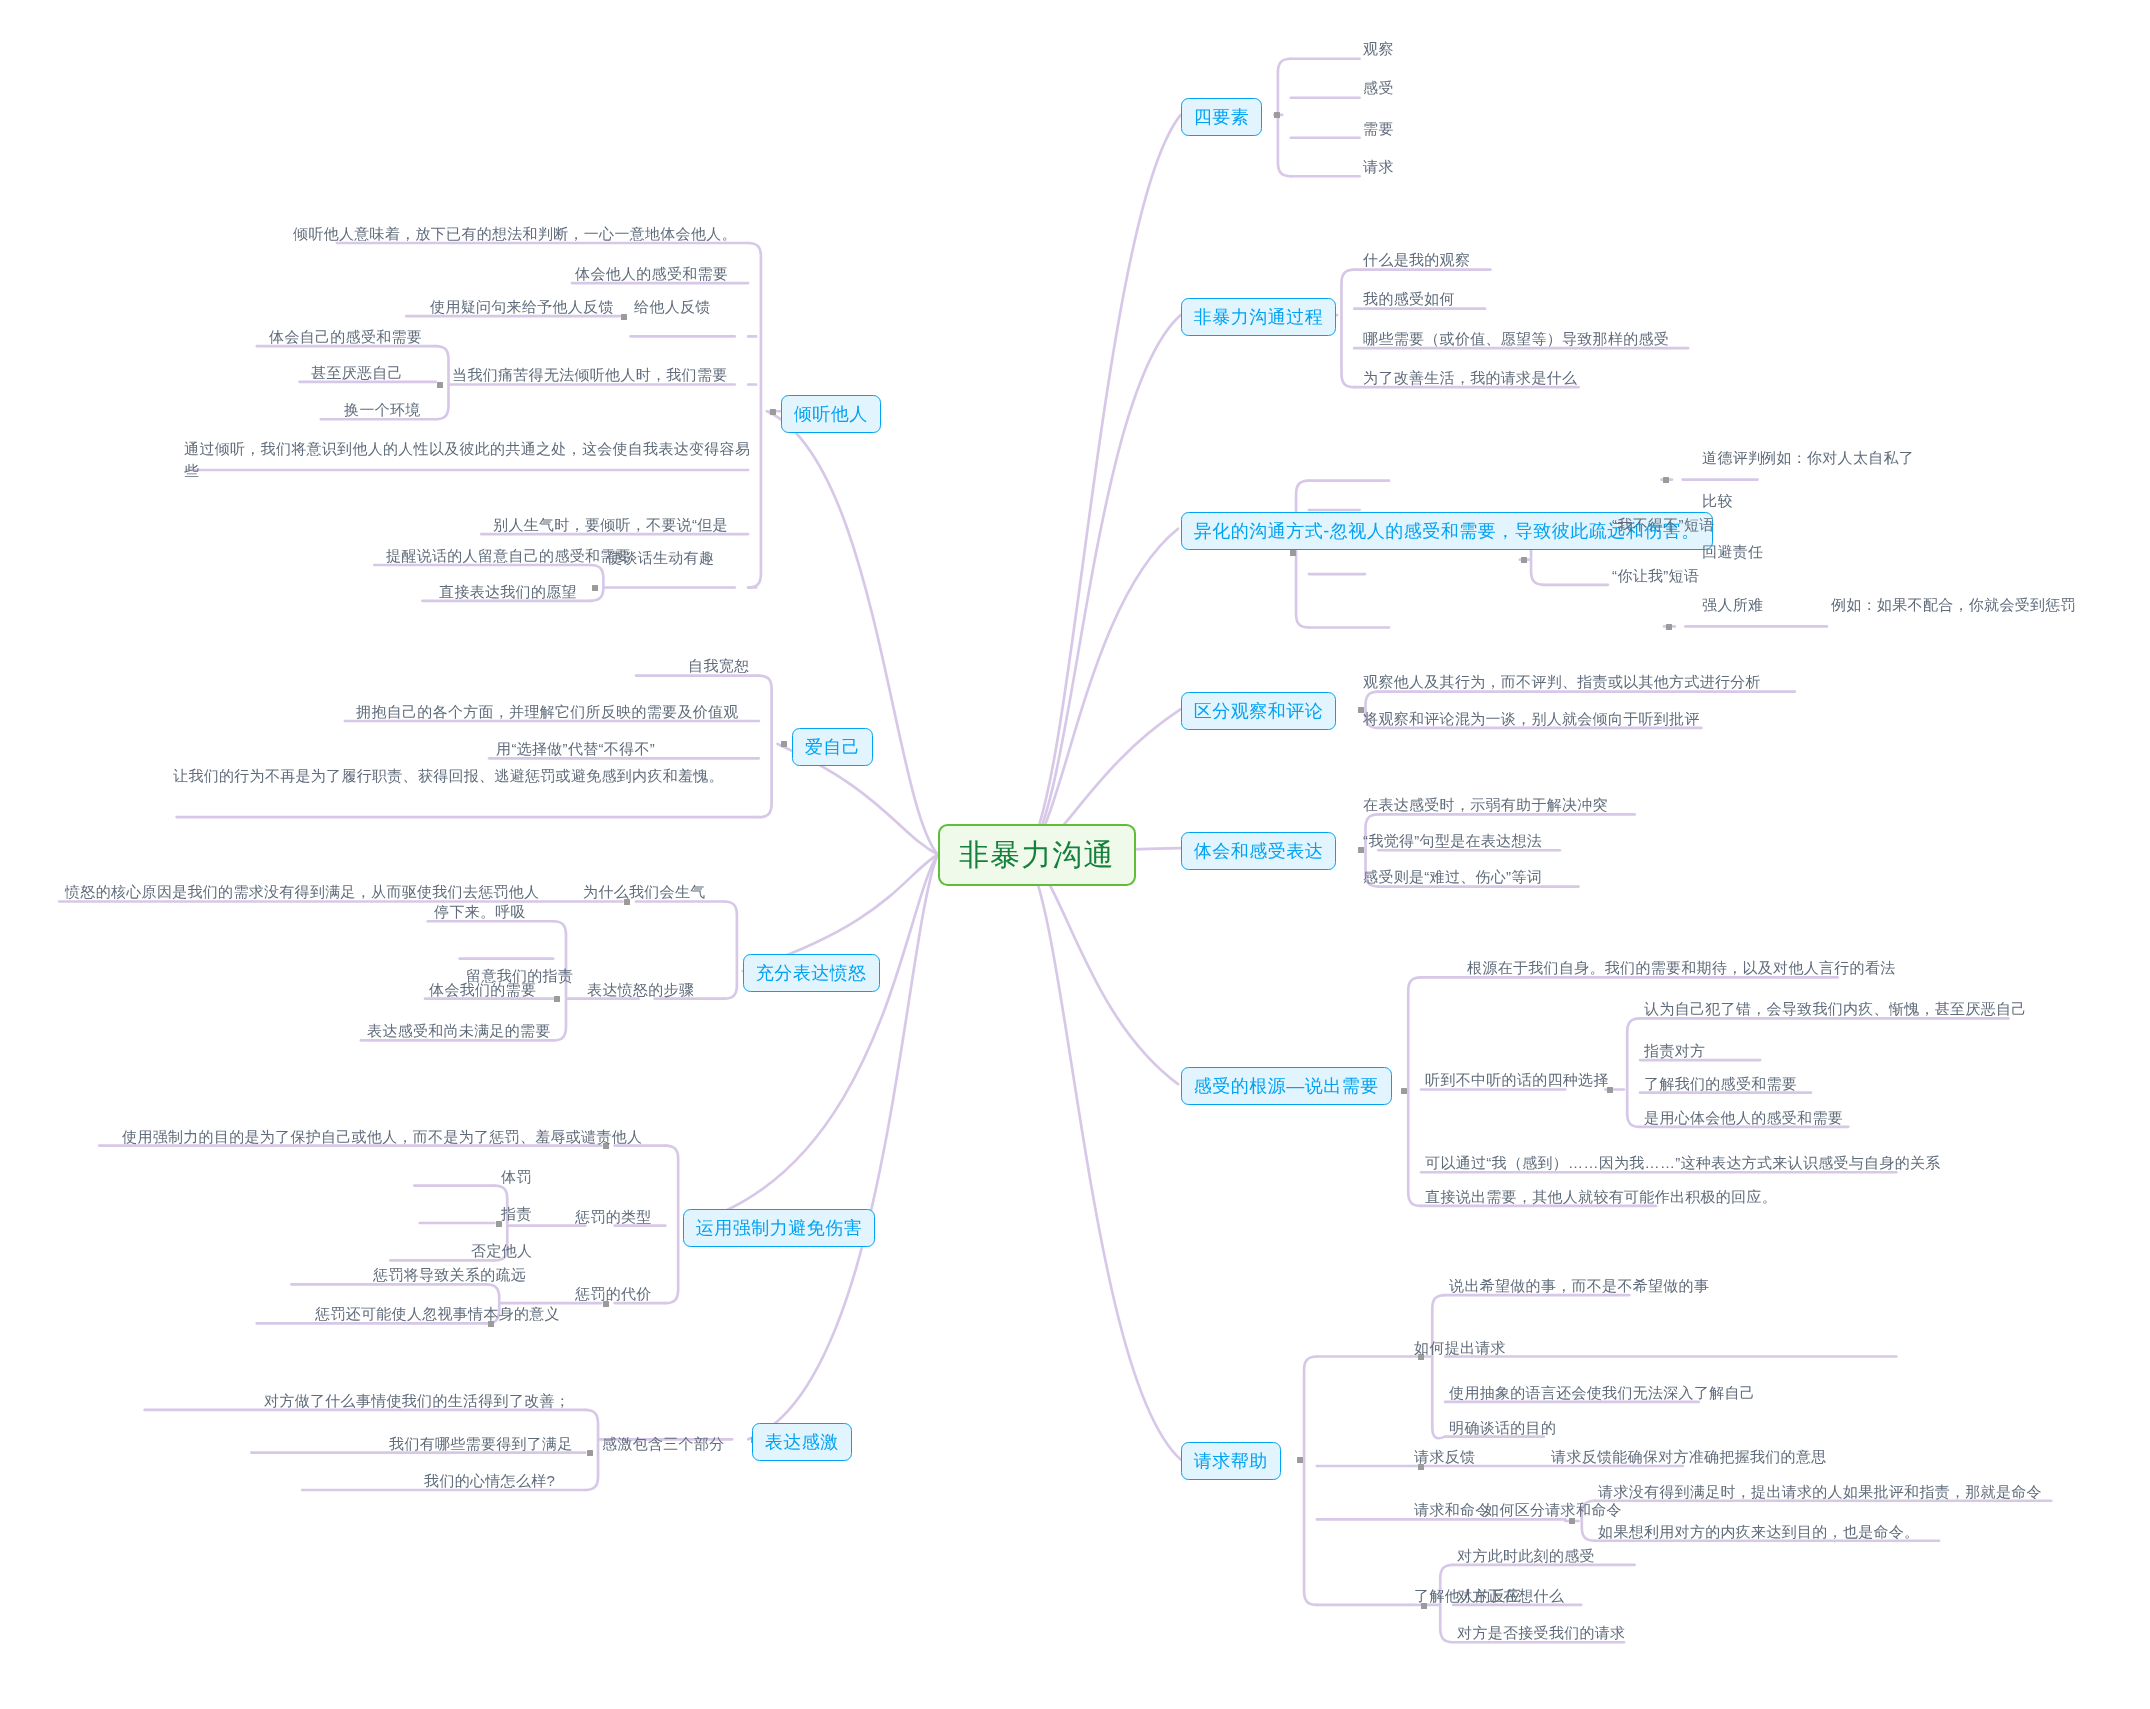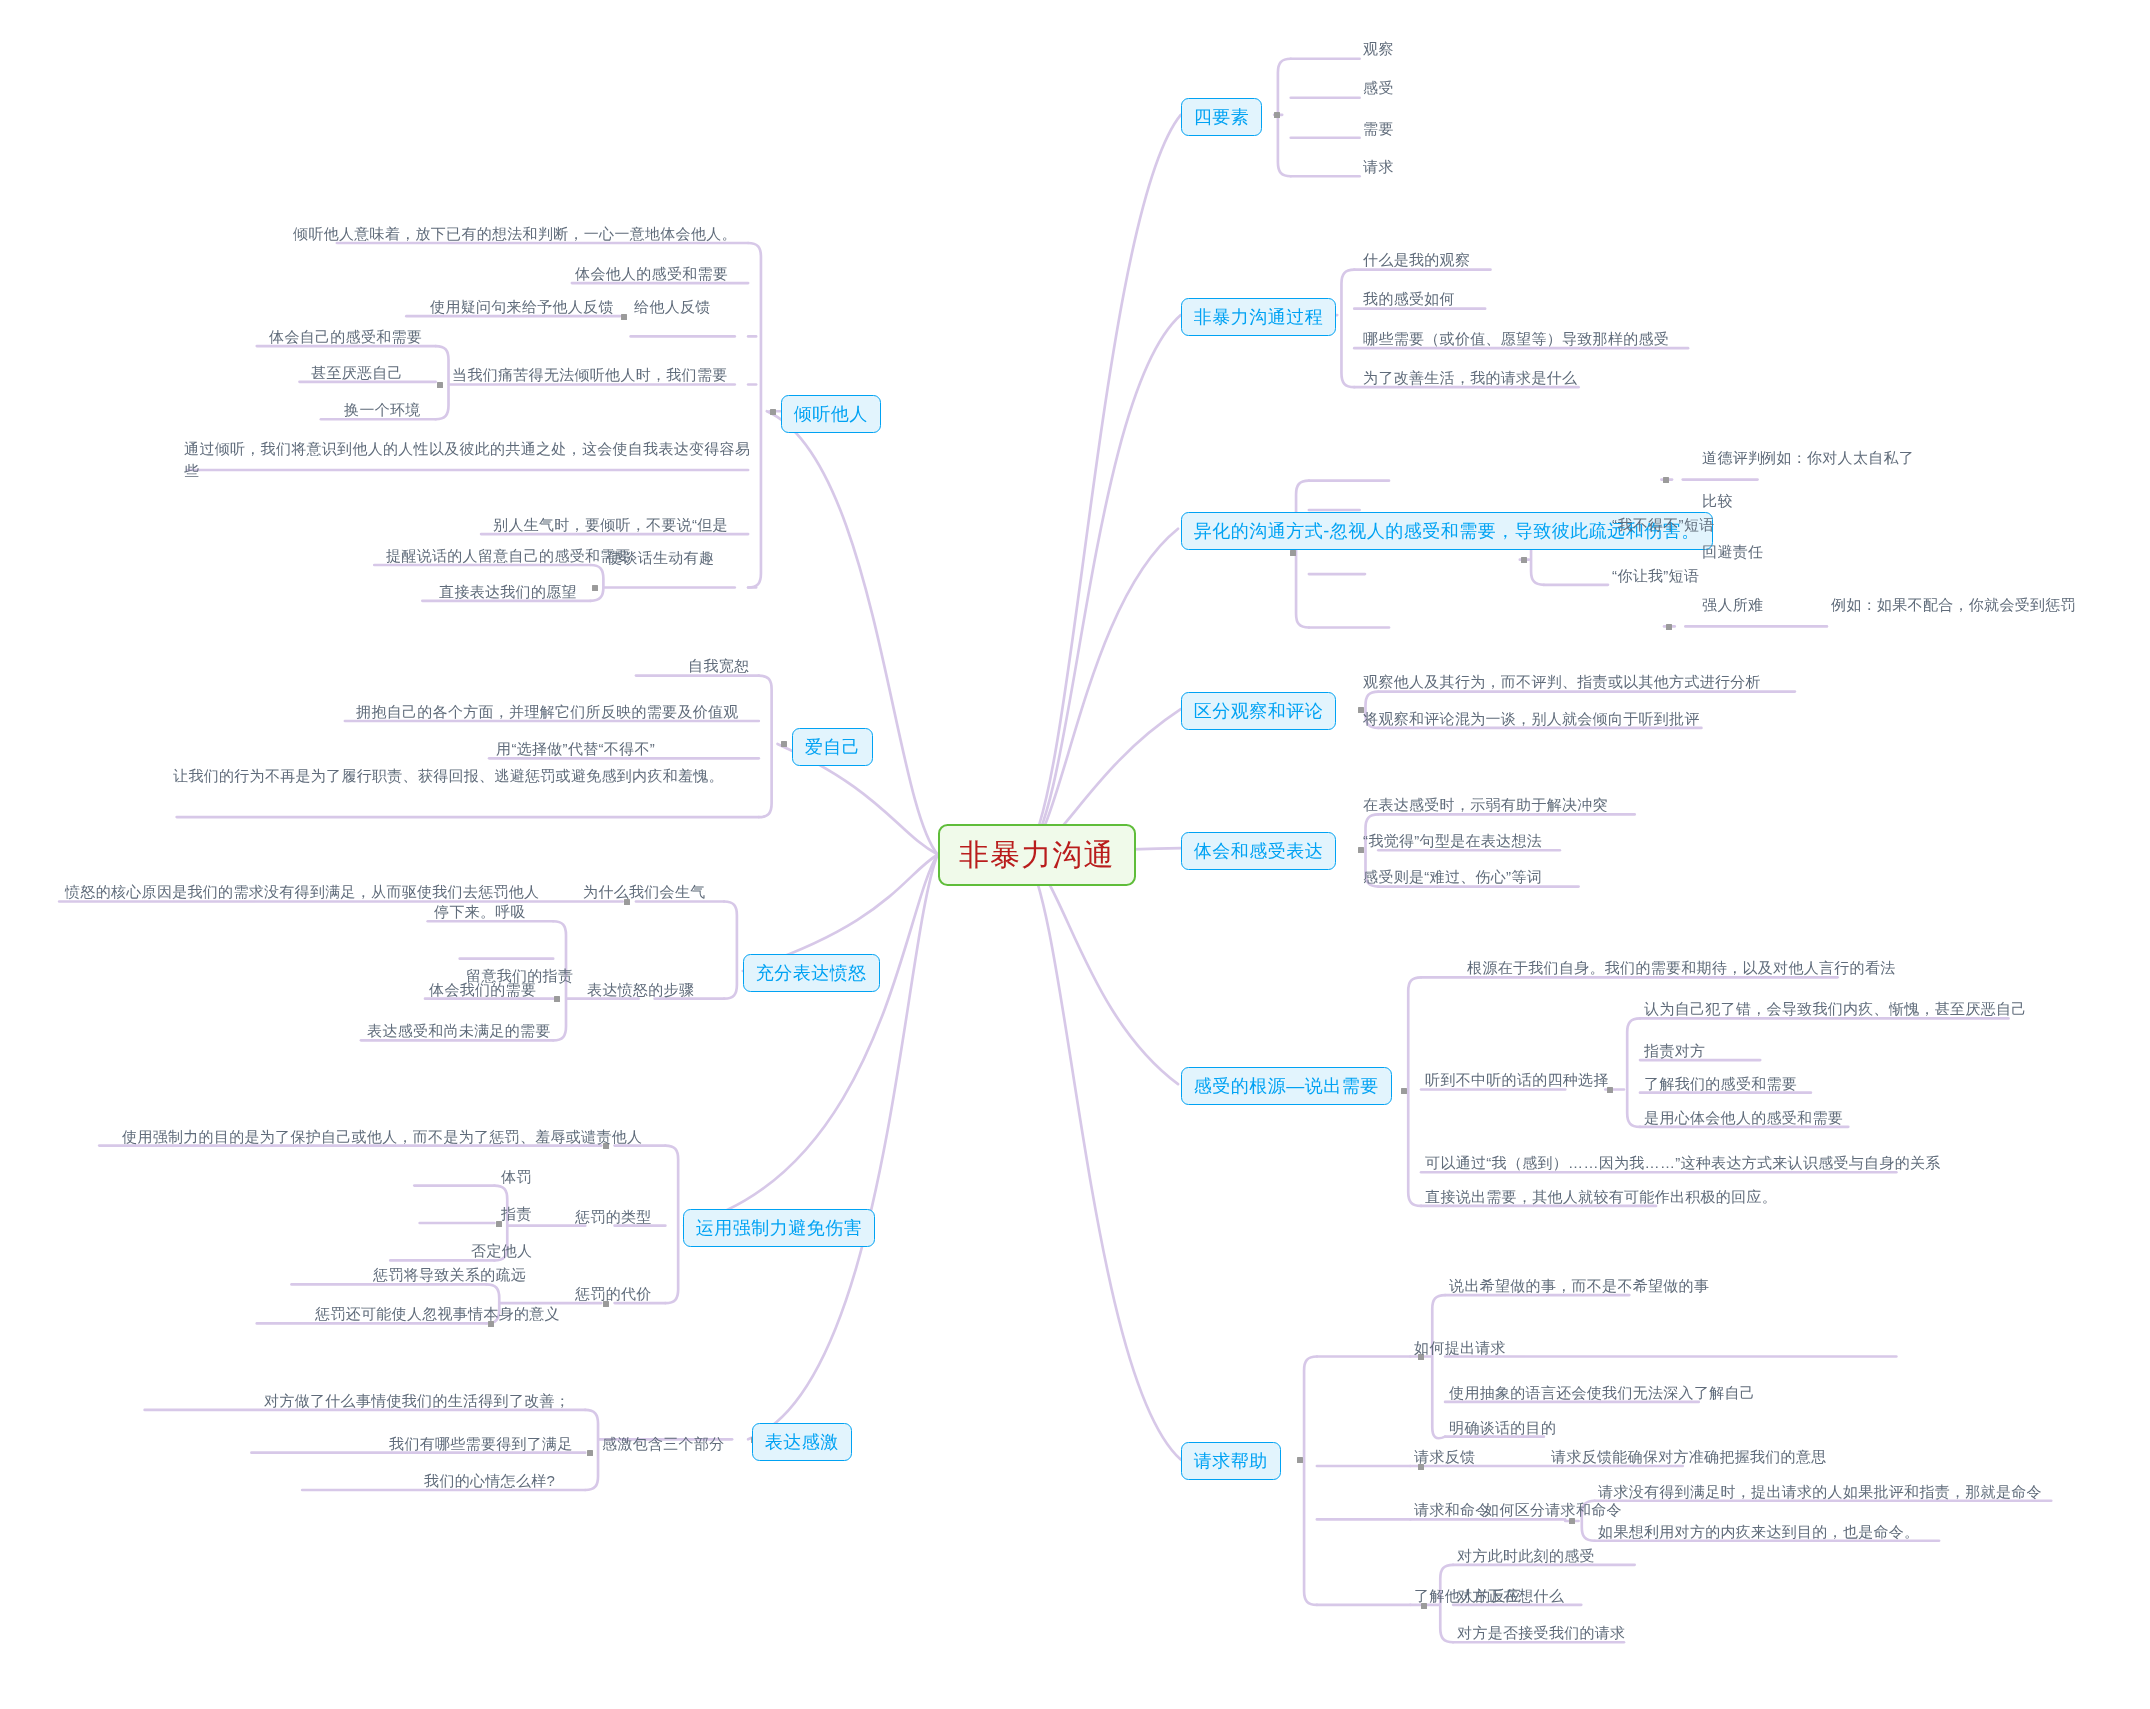--- a/index.html
+++ b/index.html
@@ -24,21 +24,21 @@
   .node{
     position:absolute;
     box-sizing:border-box;
     white-space:nowrap;
   }
   
   .root{
     border:2.1px solid #5fbd3a;
     background:#f0faea;
     border-radius:9.6px;
-    color:#b91c1c;
+    color:#15803d;
     font-size:30px;
     line-height:1;
     padding:14px 19px;
     letter-spacing:1.1px;
   }
   
   .branch{
     border:1.6px solid #00a2f3;
     background:#e2f4fd;
     border-radius:7.5px;

